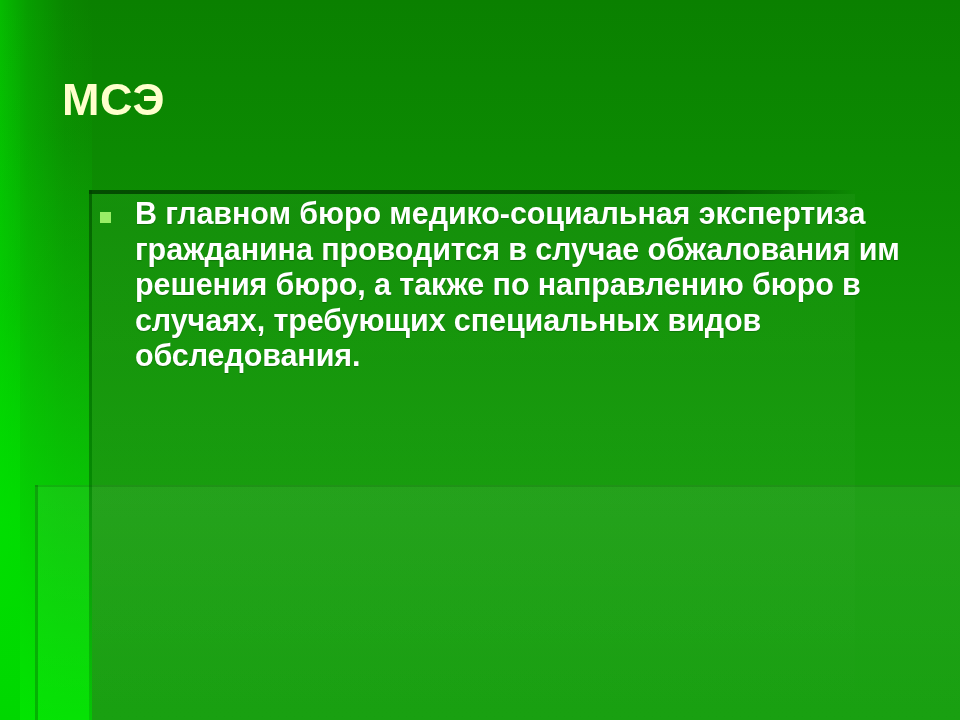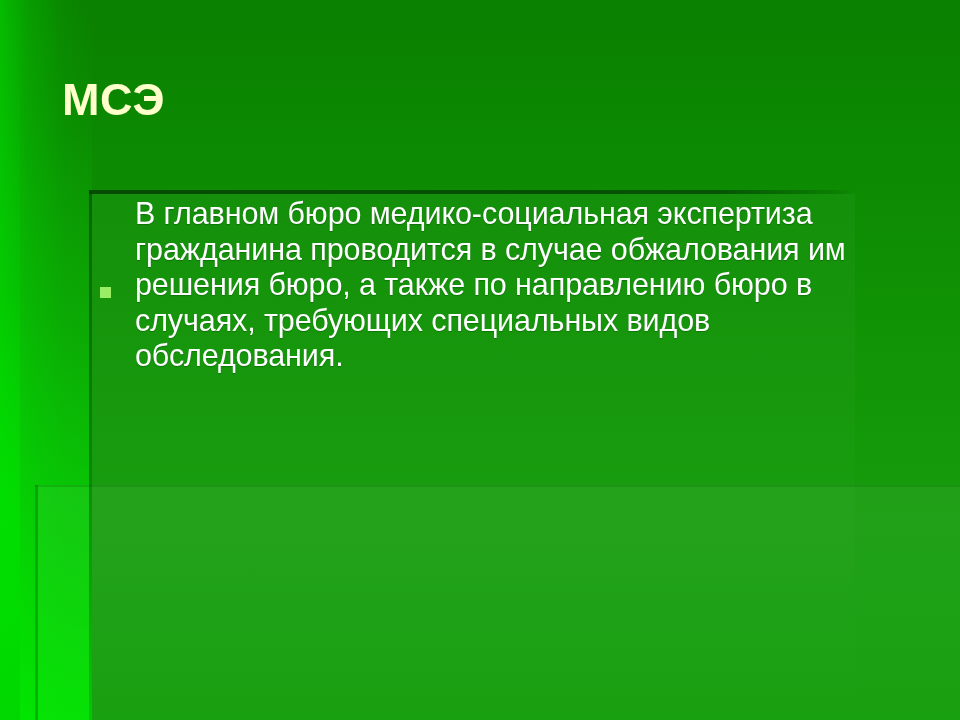--- a/index.html
+++ b/index.html
@@ -124,22 +124,23 @@
   
   .body-list {
     position:absolute;
     left:100px; top:196px;
     width:800px;
     list-style:none;
   }
   .bullet-row {
     position:relative;
     display:flex;
-    align-items:center;
+    align-items:flex-start;
     margin-bottom:4px;
+    font-weight:bold;
   }
   .bullet-marker {
     flex:0 0 auto;
     width:11px; height:11px;
     background:#99ee66;
     margin-top:16px;
     margin-right:24px;
   }
   .bullet-text {
     flex:1 1 auto;

